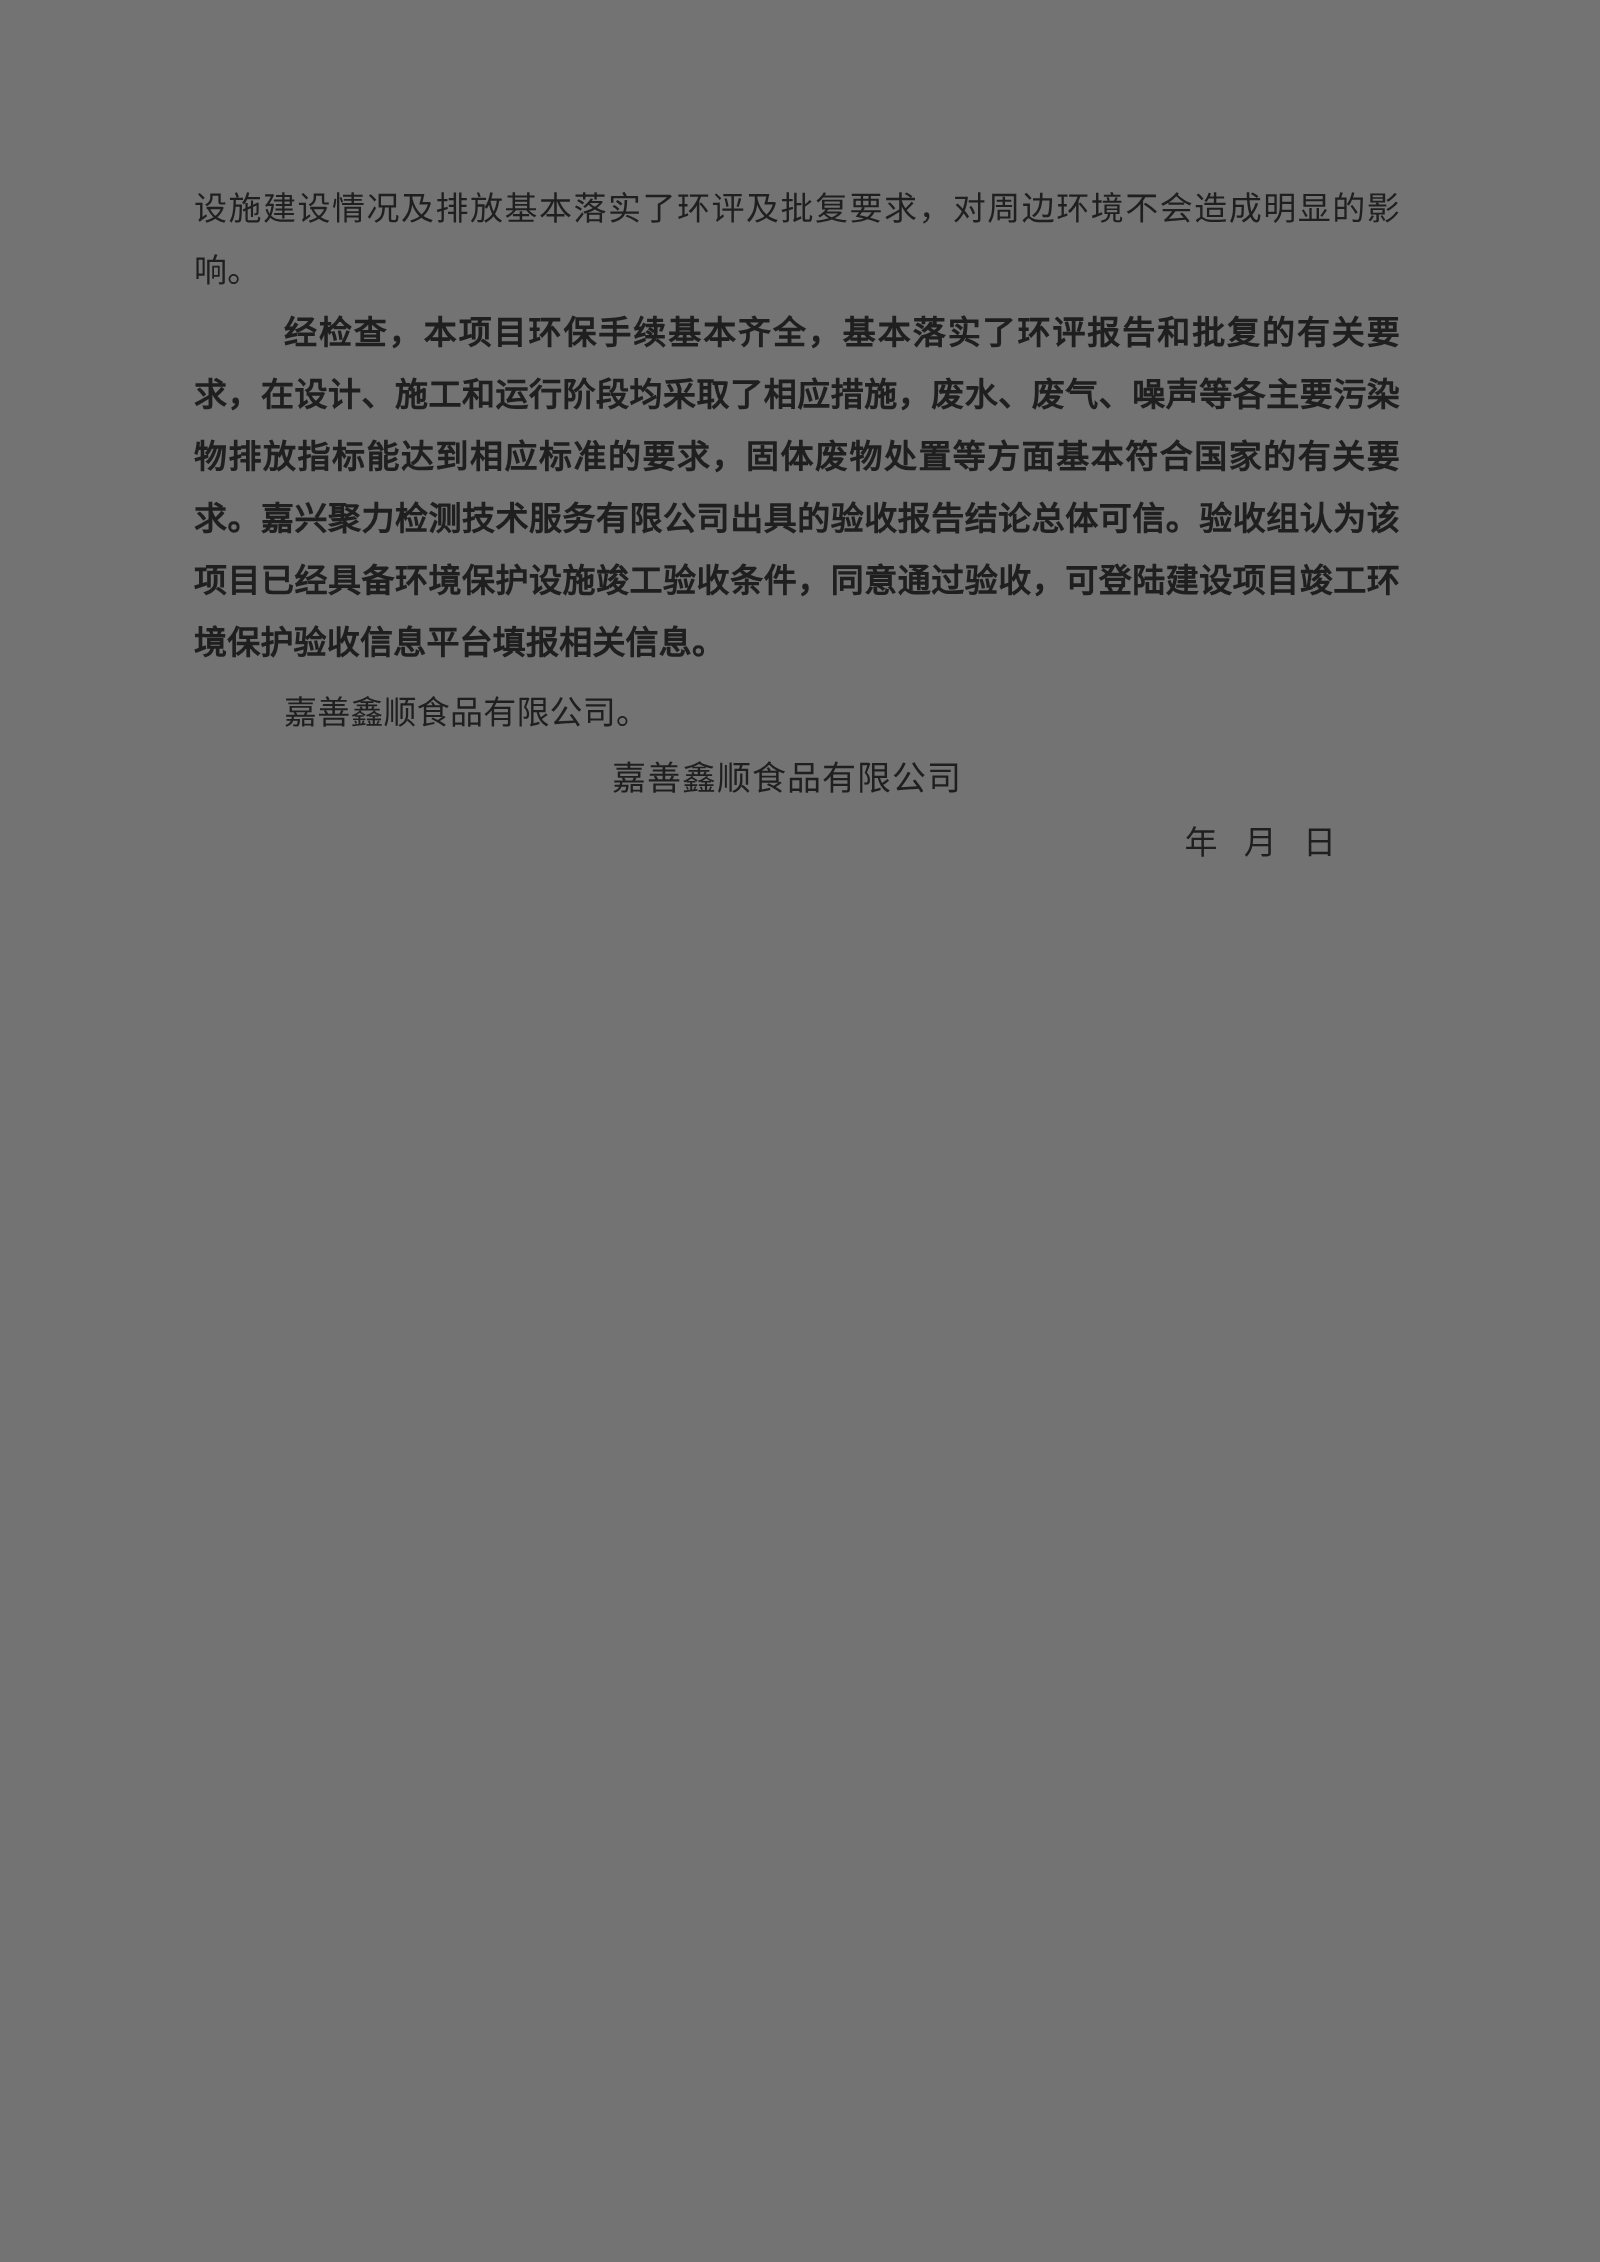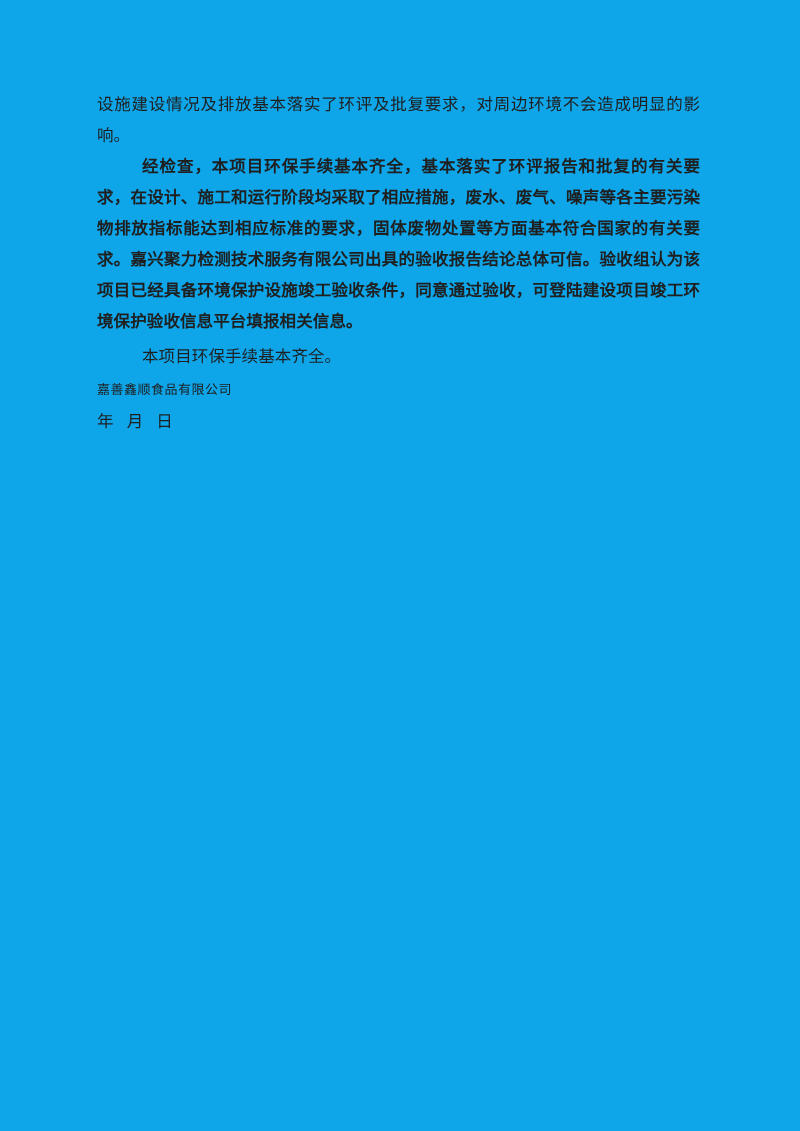--- a/index.html
+++ b/index.html
@@ -5,21 +5,21 @@
   html, body {
     margin: 0;
     padding: 0;
     background: #ffffff;
   }
   .page {
     position: relative;
     width: 800px;
     height: 1131px;
     margin: 0 auto;
-    background: #0ea5e9;
+    background: #737373;
     box-sizing: border-box;
     padding: 89px 100px 0 97px;
     overflow: hidden;
     font-family: "Liberation Serif", "DejaVu Serif", serif;
     color: #1f1f1f;
   }
   .body-text {
     margin: 0;
     font-size: 16.5px;
     line-height: 31px;
@@ -48,48 +48,48 @@
     font-weight: bold;
   }
   .para-sec7 {
     margin-top: 4px;
   }
   .signature-block {
     margin-top: 2px;
   }
   .sig-company {
     margin: 0;
-    font-size: 13px;
+    font-size: 17px;
     line-height: 31px;
-    text-align: left;
+    text-align: center;
     padding-right: 10px;
     color: #1f1f1f;
     letter-spacing: 0.5px;
   }
   .sig-date {
     margin: 1px 0 0 0;
     font-size: 16.5px;
     line-height: 31px;
-    text-align: left;
+    text-align: right;
     padding-right: 32px;
     color: #1f1f1f;
     word-spacing: 9px;
   }
 </style>
 </head>
 <body>
 
 <div class="page">
 
   <p class="body-text">设施建设情况及排放基本落实了环评及批复要求，对周边环境不会造成明显的影响。</p>
 
 
   <p class="body-text para-indent para-after-heading">经检查，本项目环保手续基本齐全，基本落实了环评报告和批复的有关要求，在设计、施工和运行阶段均采取了相应措施，废水、废气、噪声等各主要污染物排放指标能达到相应标准的要求，固体废物处置等方面基本符合国家的有关要求。嘉兴聚力检测技术服务有限公司出具的验收报告结论总体可信。验收组认为该项目已经具备环境保护设施竣工验收条件，同意通过验收，可登陆建设项目竣工环境保护验收信息平台填报相关信息。</p>
 
 
-  <p class="body-text para-indent para-sec7">本项目环保手续基本齐全。</p>
+  <p class="body-text para-indent para-sec7">嘉善鑫顺食品有限公司。</p>
 
   <div class="signature-block">
     <p class="sig-company">嘉善鑫顺食品有限公司</p>
     <p class="sig-date">年 月 日</p>
   </div>
 
 </div>
 
 </body></html>

